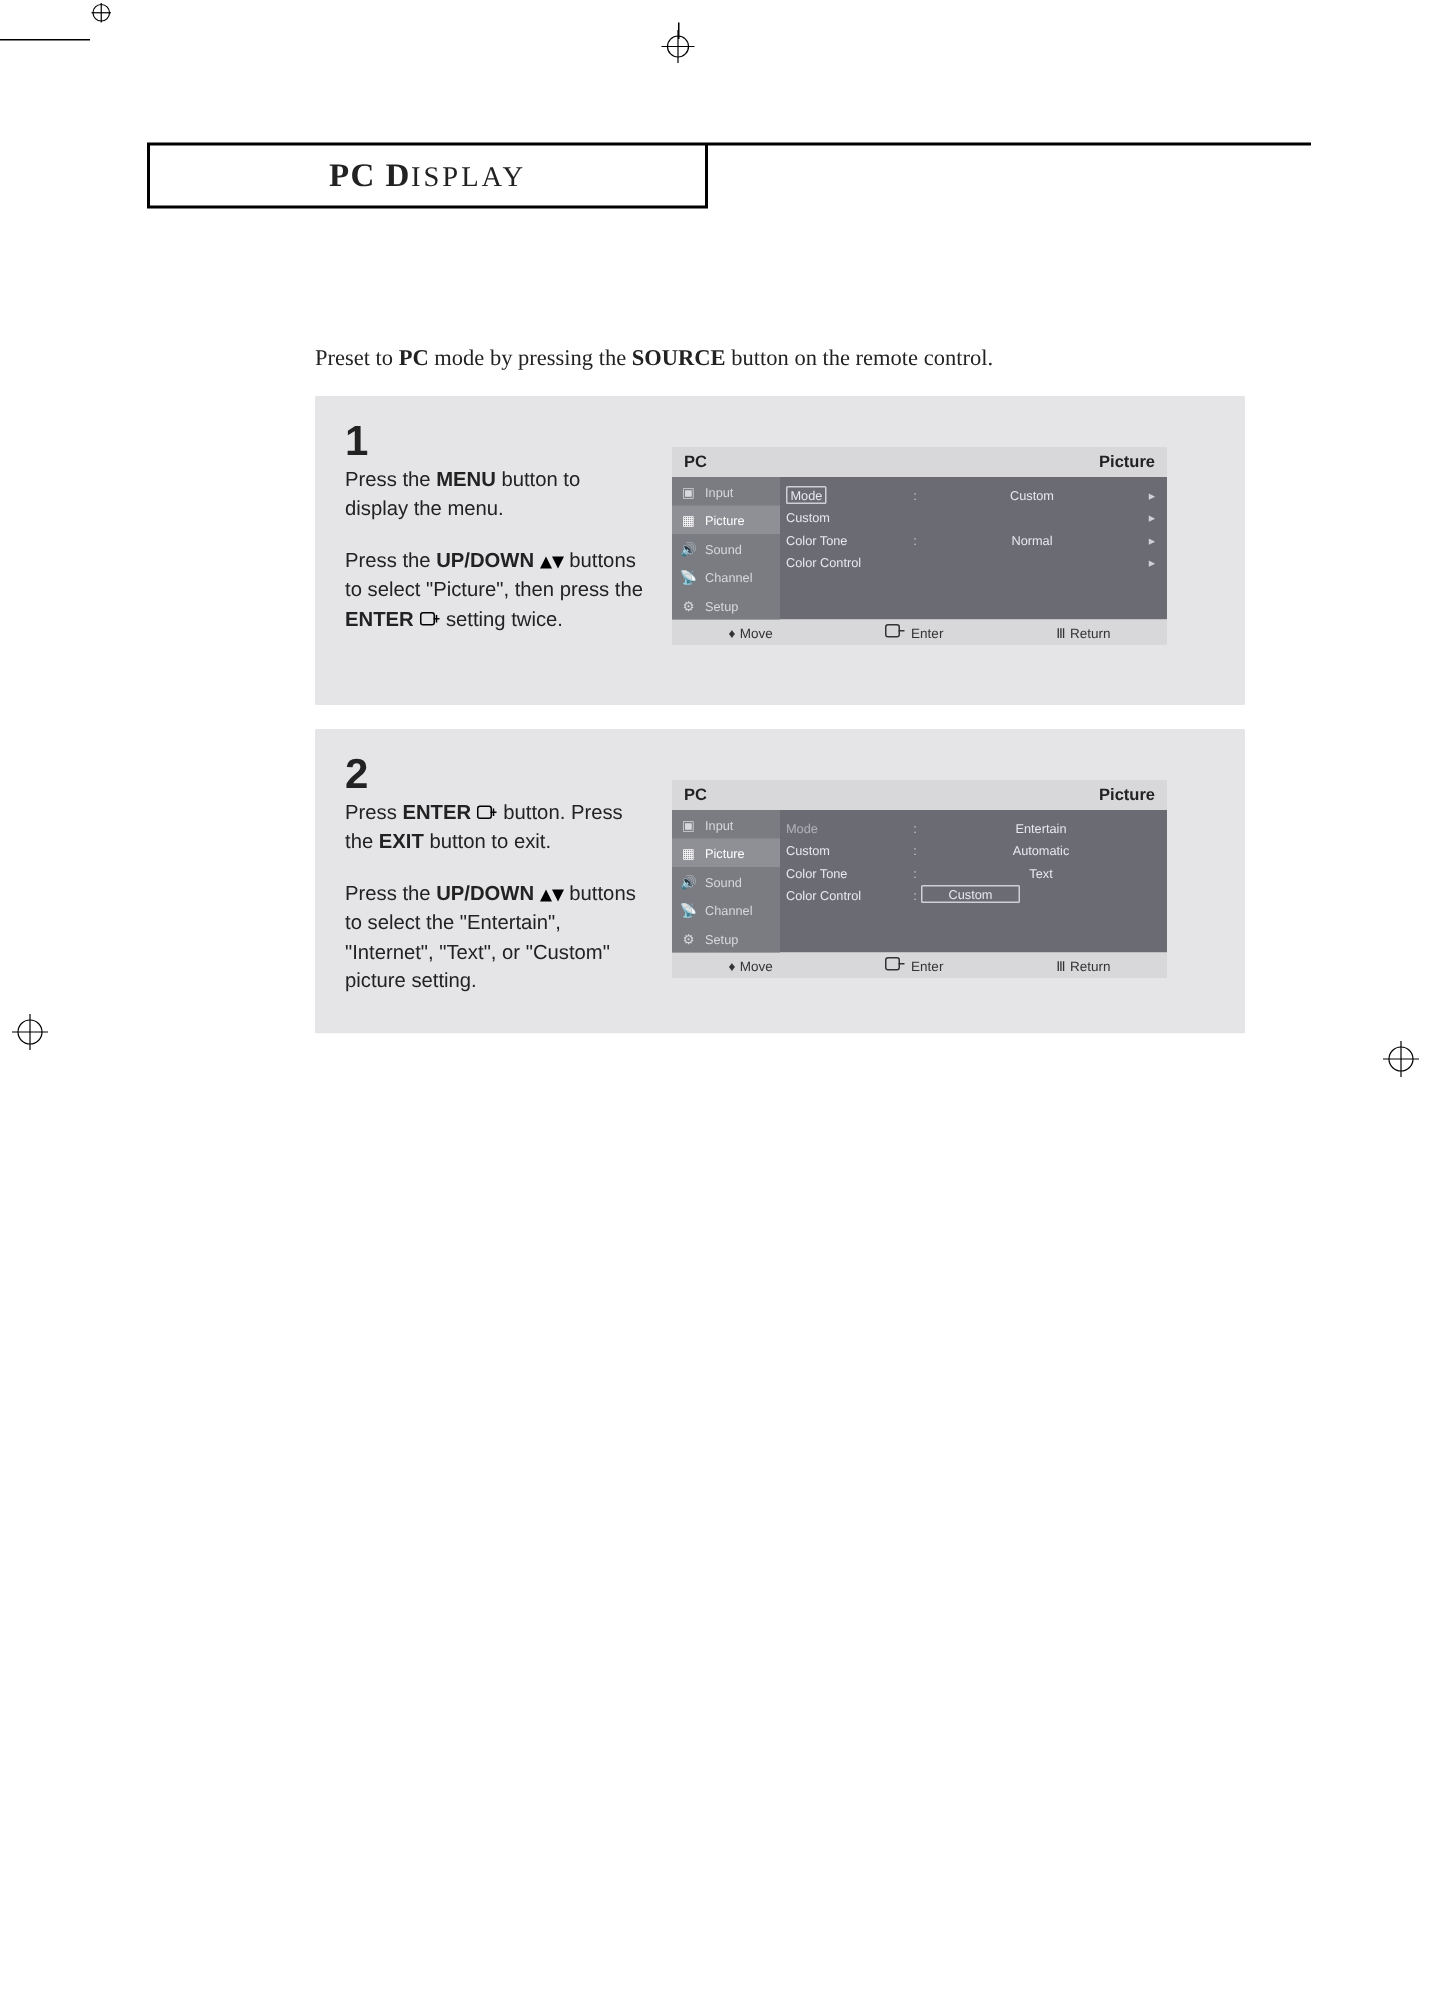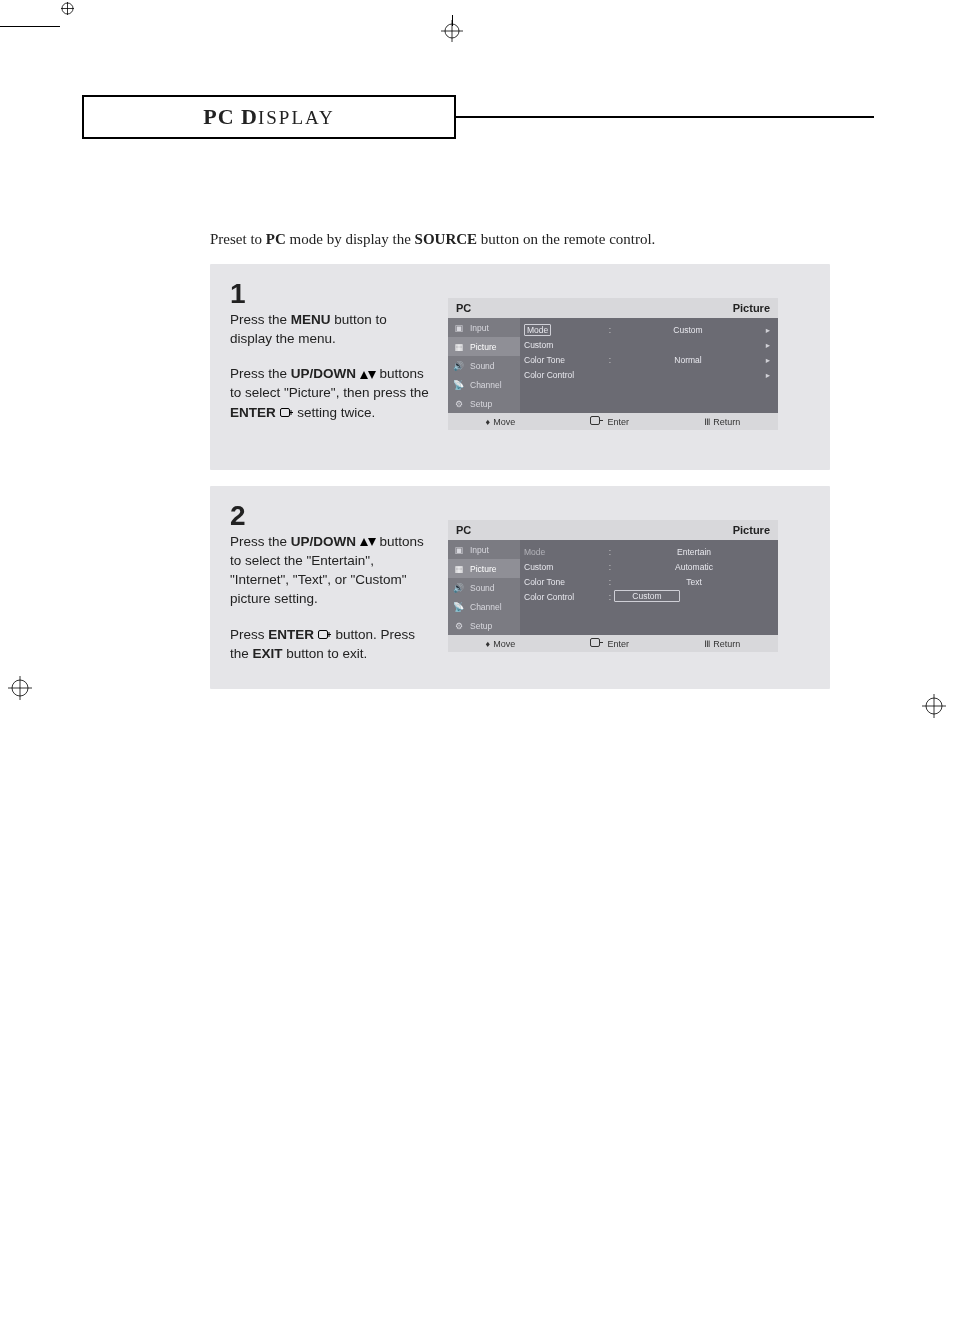--- a/index.html
+++ b/index.html
@@ -4,21 +4,21 @@
 <style>
   body{margin:0;background:#fff;font-family:Arial,Helvetica,sans-serif;color:#222;width:954px}
   .header-line{font-family:"Courier New",monospace;font-size:14px;padding:2px 55px 0;display:flex;align-items:center}
   .reg-mark{width:13px;height:13px;margin-left:6px}
   .reg-mark svg{display:block}
   .crop-top{height:22px;position:relative}
   .crop-top .hline{position:absolute;left:0;top:11px;width:60px;border-top:1px solid #000}
   .crop-top .vline{position:absolute;left:452px;top:0;height:11px;border-left:1px solid #000}
   .crop-top .target{position:absolute;left:441px;top:5px}
   .page{padding:58px 80px 0 80px}
-  .section-cap{display:flex;align-items:center;margin-left:2px}
+  .section-cap{display:flex;margin-left:18px}
   .cap-box{border:2px solid #000;height:40px;width:370px;display:flex;align-items:center;justify-content:center}
   .cap-text{font-family:Georgia,"Times New Roman",serif;font-size:19px;letter-spacing:2px}
   .cap-text b{font-size:22px;letter-spacing:1px}
   .cap-line{flex:1;border-top:2px solid #000;height:0}
   .title{font-size:28px;font-weight:bold;margin:56px 0 0 130px;color:#1a1a1a}
   .intro{font-family:Georgia,"Times New Roman",serif;font-size:15px;margin:92px 0 0 130px}
   .step{background:#e5e5e8;margin:16px 0 0 130px;width:620px;border-radius:1px;padding:16px 18px 40px 20px;display:flex;gap:18px;box-sizing:border-box}
   .step2{padding-bottom:26px}
   .left{width:200px}
   .num{font-size:28px;font-weight:bold;line-height:1}
@@ -99,21 +99,21 @@
 
   <div class="section-cap">
     <div class="cap-box">
       <span class="cap-text"><b>PC D</b><span>ISPLAY</span></span>
     </div>
     <div class="cap-line"></div>
   </div>
 
 
   <div class="intro">
-    <span>Preset to </span><b>PC</b><span> mode by display the </span><b>SOURCE</b><span> button on the remote control.</span>
+    <span>Preset to </span><b>PC</b><span> mode by pressing the </span><b>SOURCE</b><span> button on the remote control.</span>
   </div>
 
   <div class="step">
     <div class="left">
       <div class="num">1</div>
       <div class="para">
         <span>Press the </span><b>MENU</b><span> button to display the menu.</span>
       </div>
       <div class="para">
         <span>Press the </span><b>UP/DOWN</b>
@@ -202,31 +202,31 @@
             </span>
         </div>
       </div>
     </div>
   </div>
 
   <div class="step step2">
     <div class="left">
       <div class="num">2</div>
       <div class="para">
-        <span>Press the </span><b>UP/DOWN</b>
-        <span class="tri up"></span><span class="tri dn"></span>
-        <span> buttons to select the "Entertain", "Internet", "Text", or "Custom" picture setting.</span>
-      </div>
-      <div class="para">
         <span>Press </span><b>ENTER</b>
         <span class="enter-glyph"><svg width="14" height="11">
               <rect x="0.5" y="0.5" width="9" height="8" rx="1.5" fill="none" stroke="#000" stroke-width="1"></rect>
               <path d="M9 4.5 h4 M11 2 v5" fill="none" stroke="#000" stroke-width="1"></path>
             </svg></span>
         <span> button. Press the </span><b>EXIT</b><span> button to exit.</span>
+      </div>
+      <div class="para">
+        <span>Press the </span><b>UP/DOWN</b>
+        <span class="tri up"></span><span class="tri dn"></span>
+        <span> buttons to select the "Entertain", "Internet", "Text", or "Custom" picture setting.</span>
       </div>
     </div>
     <div class="right">
       <div class="osd">
         <div class="osd-top">
           <span>PC</span>
           <span>Picture</span>
         </div>
         <div class="osd-body">
           <div class="sidebar" id="sidebar2">

